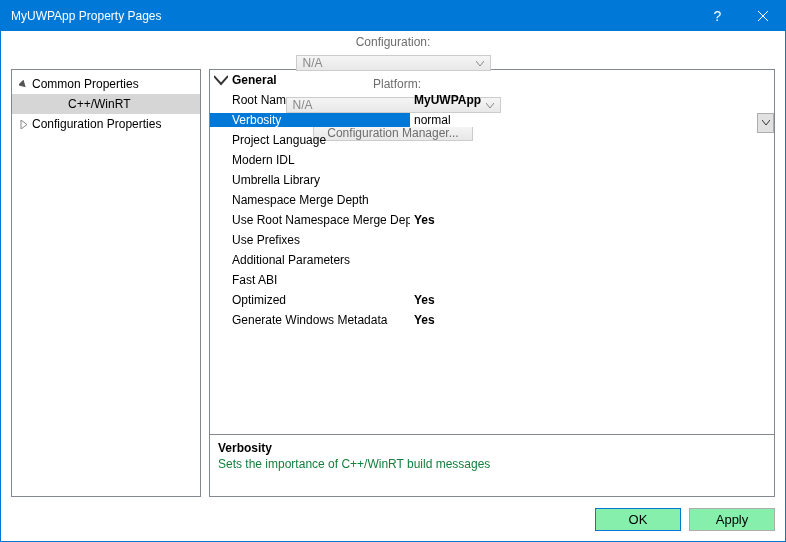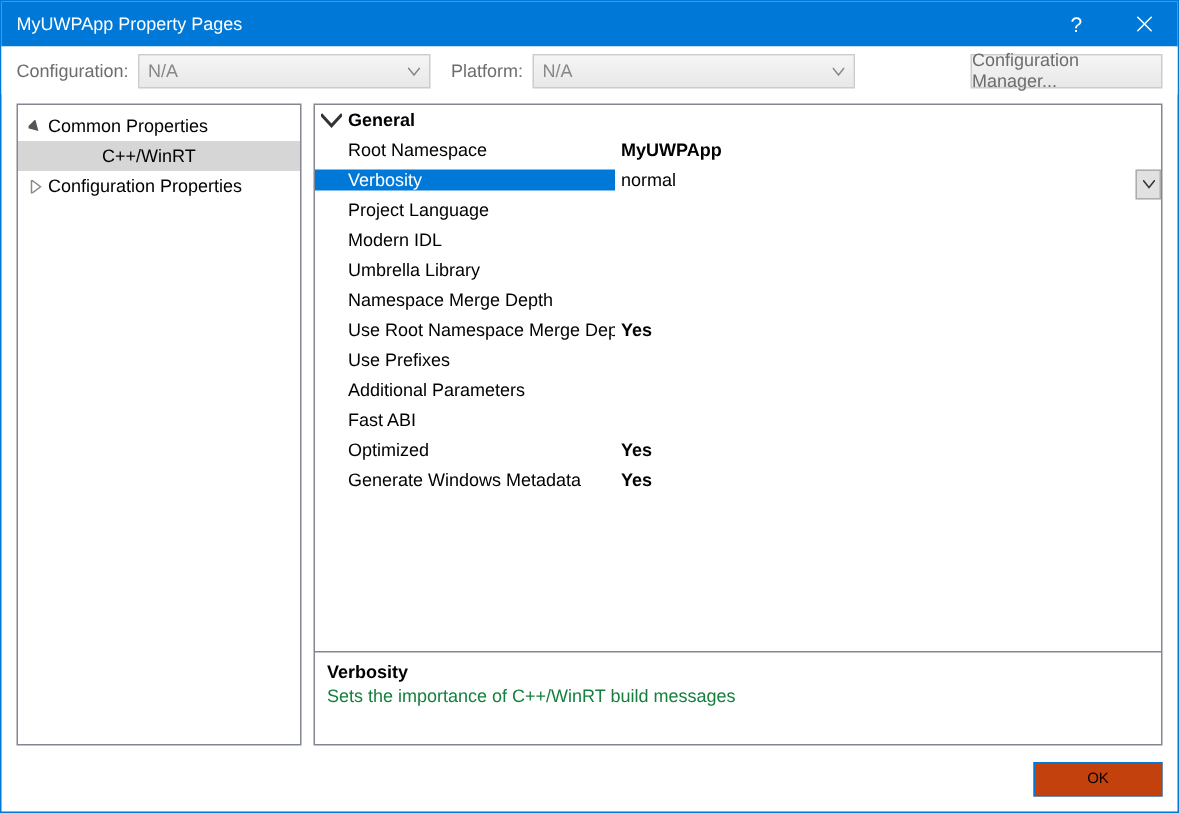--- a/index.html
+++ b/index.html
@@ -3,29 +3,29 @@
 <meta charset="utf-8">
 <style>
   * { box-sizing: border-box; margin: 0; padding: 0; font-family: "Segoe UI", Tahoma, sans-serif; font-size: 12px; }
   body { background: #fff; }
   .window { width: 786px; height: 542px; border: 1px solid #0078d7; display: flex; flex-direction: column; background: #fff; }
   .titlebar { height: 30px; background: #0078d7; color: #fff; display: flex; align-items: center; padding: 0 0 0 10px; }
   .titlebar-title { flex: 1; font-size: 12px; }
   .titlebar-btn { width: 45px; height: 30px; display: flex; align-items: center; justify-content: center; color: #fff; }
   .titlebar-btn svg { width: 10px; height: 10px; stroke: #fff; stroke-width: 1; fill: none; }
   .titlebar-help { width: 45px; height: 30px; display:flex; align-items:center; justify-content:center; color:#fff; font-size:14px; }
-  .topbar { height: 32px; display: flex; align-items: center; padding: 4px 10px; gap:6px; border-bottom: 0px solid transparent; background:#fff; }
+  .topbar { height: 32px; display: flex; align-items: center; padding: 4px 10px; gap:6px; border-bottom: 0px solid transparent; background:#fff;flex-direction:column; }
   .topbar-label { color: #6d6d6d; font-size: 12px; }
   .combo { height: 23px; border: 1px solid #cccccc; background: linear-gradient(#f5f5f5,#e8e8e8); color:#6d6d6d; display:flex; align-items:center; padding:0 6px; position:relative; }
   .combo.disabled { color:#888; }
   .combo-config { width: 195px; }
   .combo-platform { width: 215px; }
   .combo .caret { margin-left:auto; }
   .caret svg { width:8px; height:6px; }
-  .cfgmgr { height:23px; width:128px; border:1px solid #cccccc; background:linear-gradient(#f5f5f5,#e8e8e8); color:#6d6d6d; display:flex; align-items:center; justify-content:center; }
+  .cfgmgr { height:23px; width:160px; border:1px solid #cccccc; background:linear-gradient(#f5f5f5,#e8e8e8); color:#6d6d6d; display:flex; align-items:center; justify-content:center; }
   .content { flex:1; display:flex; padding: 6px 10px 0 10px; gap:8px; min-height:0; }
   .tree { width: 190px; border:1px solid #828790; background:#fff; padding-top:4px; overflow:auto; }
   .tree-node { display:flex; align-items:center; height:20px; padding-left:4px; gap:2px; }
   .tree-node .exp { width:14px; height:14px; display:flex; align-items:center; justify-content:center; }
   .tree-node .exp svg { width:9px; height:9px; }
   .tree-label { font-size:12px; }
   .tree-child { display:flex; align-items:center; height:20px; padding-left:56px; }
   .tree-child.selected { background:#d6d6d6; }
   .right { flex:1; display:flex; flex-direction:column; min-width:0; }
   .propgrid { flex:1; border:1px solid #828790; display:flex; flex-direction:column; min-height:0; }
@@ -36,21 +36,21 @@
   .prop-name { width:200px; padding-left:22px; font-size:12px; white-space:nowrap; overflow:hidden; }
   .prop-val { flex:1; padding-left:4px; font-weight:bold; font-size:12px; position:relative; }
   .prop-row.selected .prop-name { background:#0078d7; color:#fff; }
   .prop-row.selected .prop-val { background:#fff; color:#000; font-weight:normal; }
   .dd-btn { position:absolute; right:0; top:0; width:17px; height:20px; border:1px solid #adadad; background:#e1e1e1; display:flex; align-items:center; justify-content:center; }
   .dd-btn svg { width:8px; height:6px; }
   .desc-pane { border-top:1px solid #828790; padding:6px 8px; height:62px; }
   .desc-title { font-weight:bold; font-size:12px; margin-bottom:2px; }
   .desc-text { font-size:12px; color:#15803d; }
   .buttons { height:44px; display:flex; align-items:center; justify-content:flex-end; padding:0 10px; gap:8px; }
-  .btn { width:86px; height:23px; border:1px solid #adadad; background:#c2410c; display:flex; align-items:center; justify-content:center; font-size:10px; }
+  .btn { width:86px; height:23px; border:1px solid #adadad; background:#86efac; display:flex; align-items:center; justify-content:center; font-size:13px; }
   .btn.default { border:1px solid #0078d7; }
 </style>
 </head>
 <body>
 
 <div class="window">
 
   <div class="titlebar">
     <div class="titlebar-title">MyUWPApp Property Pages</div>
     <div class="titlebar-help">?</div>
@@ -178,15 +178,16 @@
           <div class="desc-title">Verbosity</div>
           <div class="desc-text">Sets the importance of C++/WinRT build messages</div>
         </div>
       </div>
     </div>
 
   </div>
 
   <div class="buttons">
     <div class="btn default">OK</div>
+    <div class="btn">Apply</div>
   </div>
 
 </div>
 
 </body></html>

